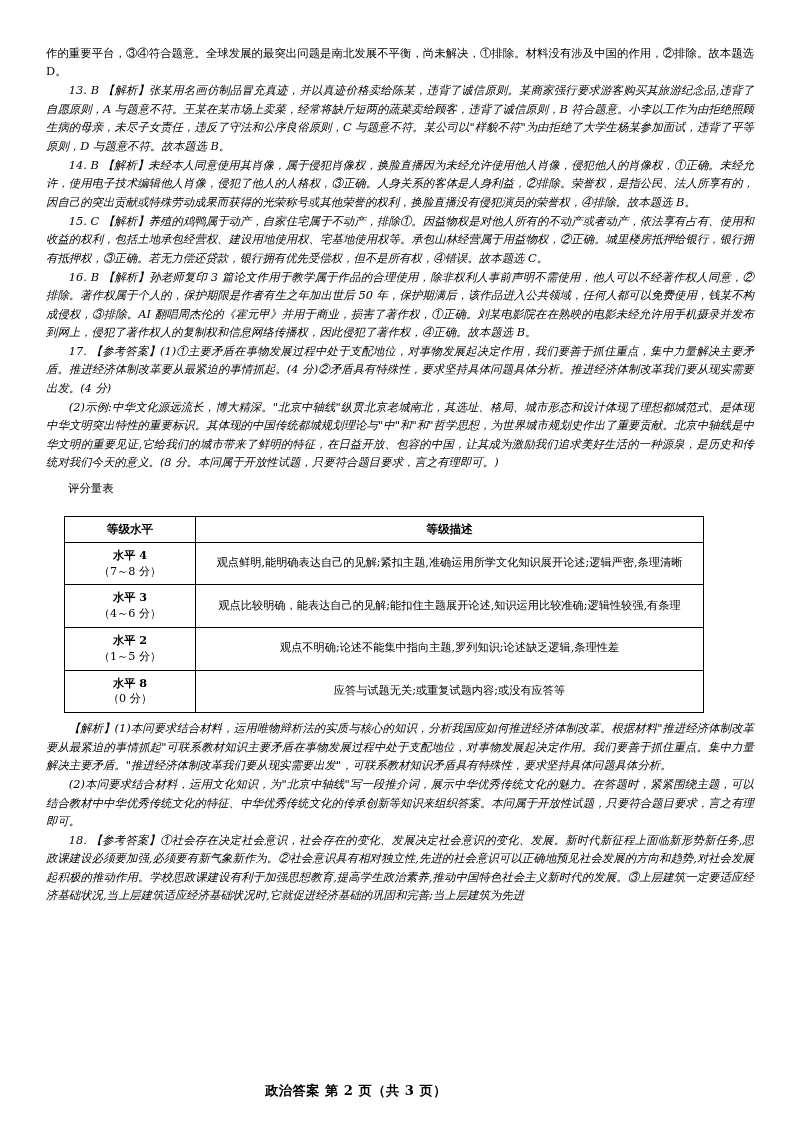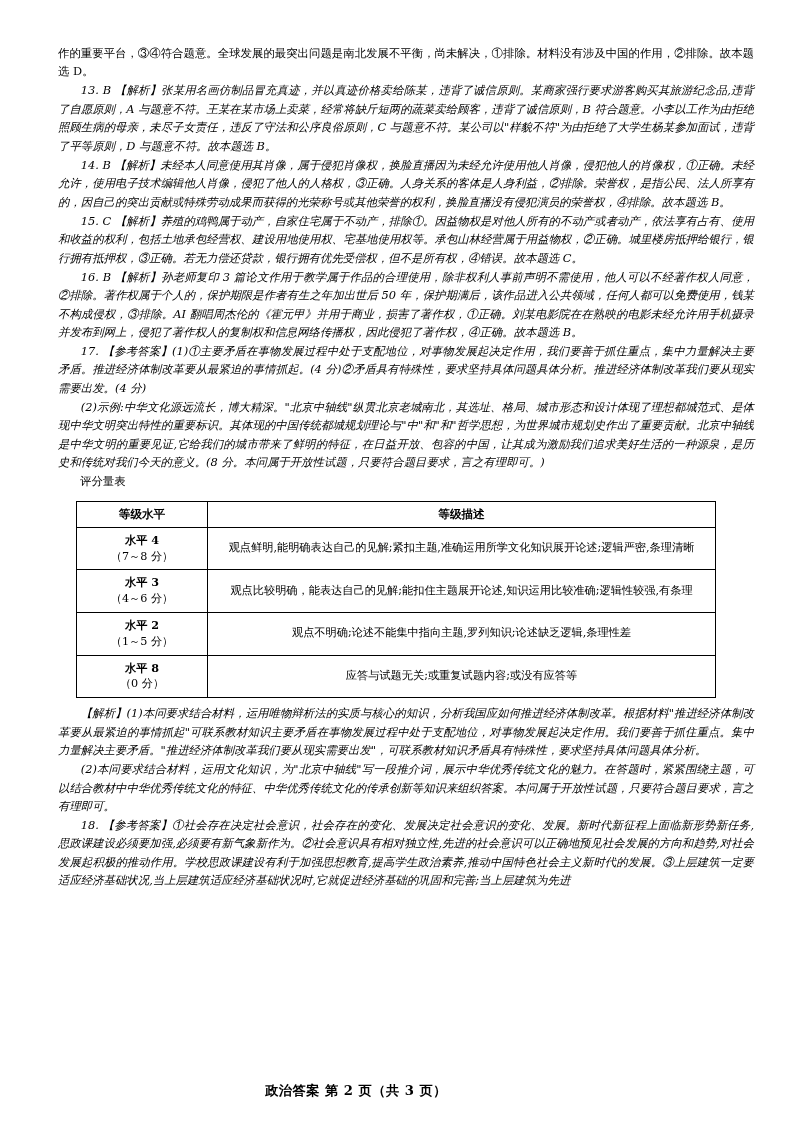--- a/index.html
+++ b/index.html
@@ -14,40 +14,40 @@
     color: #000;
     position: relative;
     overflow: hidden;
   }
   .page {
     position: absolute;
     left: 0; top: 0;
     width: 800px;
     height: 1122px;
     box-sizing: border-box;
-    padding: 44px 46px 0 58px;
+    padding: 44px 46px 0 46px;
   }
   .body-text {
     font-size: 11.4px;
     line-height: 1.62;
     text-align: justify;
     text-justify: inter-ideograph;
   }
   p.para {
     margin: 0 0 0.5px 0;
   }
   .indent2 {
     text-indent: 2em;
     font-style: italic;
   }
   
   .score-table {
     border-collapse: collapse;
     width: 640px;
-    margin: 12px 0 6px 18px;
+    margin: 20px 0 6px 18px;
     font-size: 11.2px;
   }
   .score-table td, .score-table th {
     border: 1px solid #000;
     text-align: center;
     vertical-align: middle;
     padding: 4px 6px;
     font-weight: normal;
   }
   .score-table th {
@@ -66,21 +66,21 @@
   .lvl-range {
     display: block;
     line-height: 1.5;
   }
   .desc-cell {
     text-align: center;
     line-height: 1.5;
   }
   .tbl-title {
     font-size: 11.4px;
-    margin: 2px 0 0 22px;
+    margin: 9px 0 0 22px;
   }
   .footer {
     position: absolute;
     left: 0;
     bottom: 22px;
     width: 712px;
     text-align: center;
     font-size: 13.2px;
     font-weight: bold;
     letter-spacing: 0.5px;

